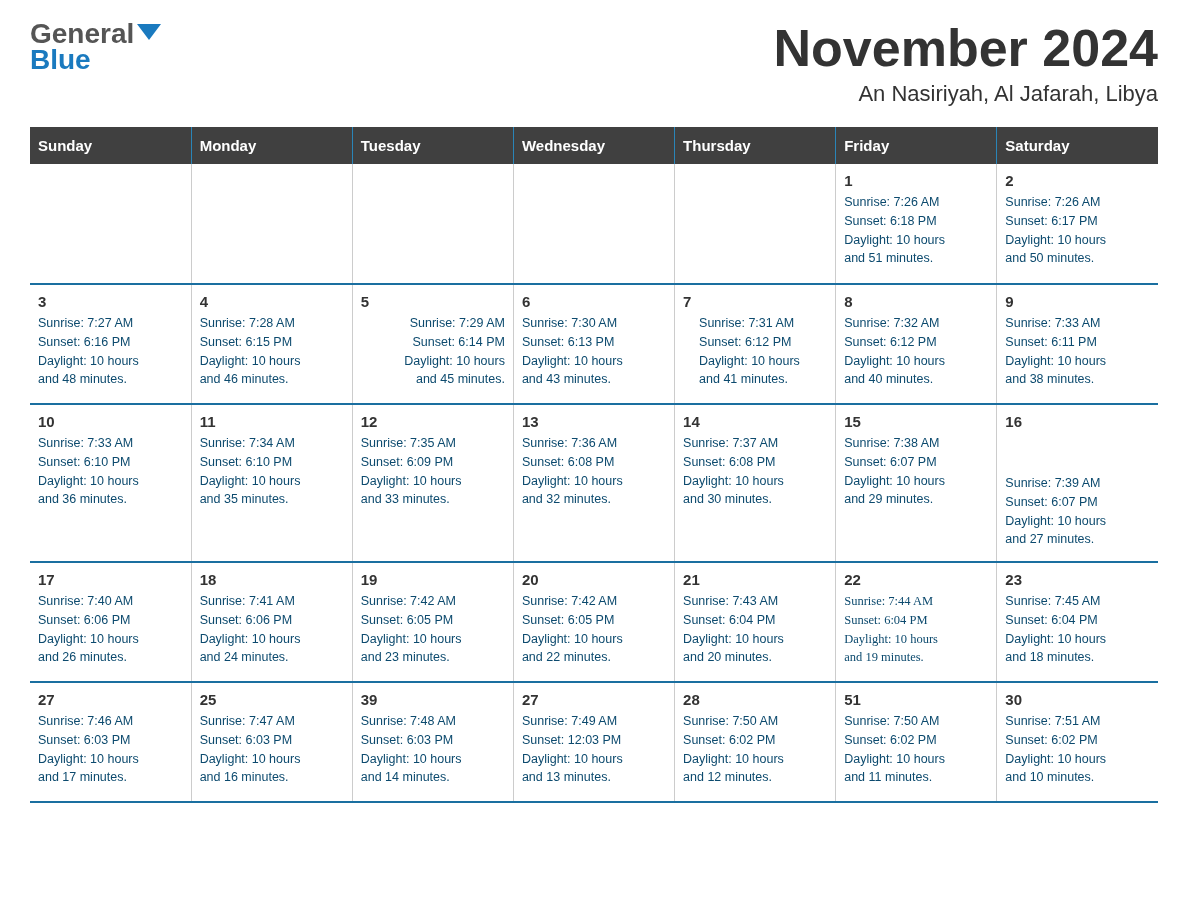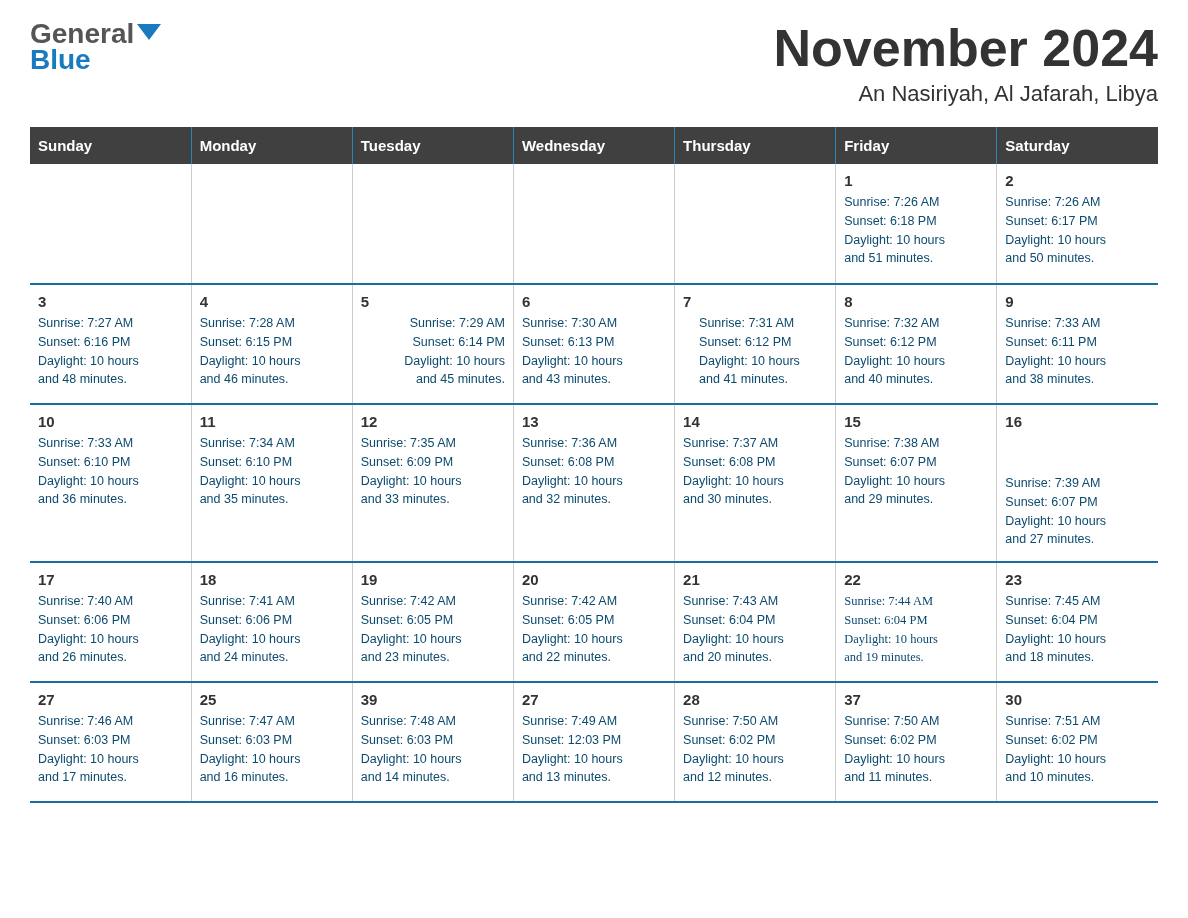--- a/index.html
+++ b/index.html
@@ -333,21 +333,21 @@
 and 13 minutes.</div>
         </td>
         <td>
           <span class="day-number">28</span>
           <div class="day-info" style="white-space: pre-line;">Sunrise: 7:50 AM
 Sunset: 6:02 PM
 Daylight: 10 hours
 and 12 minutes.</div>
         </td>
         <td>
-          <span class="day-number">37</span>
+          <span class="day-number">51</span>
           <div class="day-info" style="white-space: pre-line;">Sunrise: 7:50 AM
 Sunset: 6:02 PM
 Daylight: 10 hours
 and 11 minutes.</div>
         </td>
         <td>
           <span class="day-number">30</span>
           <div class="day-info" style="white-space: pre-line;">Sunrise: 7:51 AM
 Sunset: 6:02 PM
 Daylight: 10 hours

